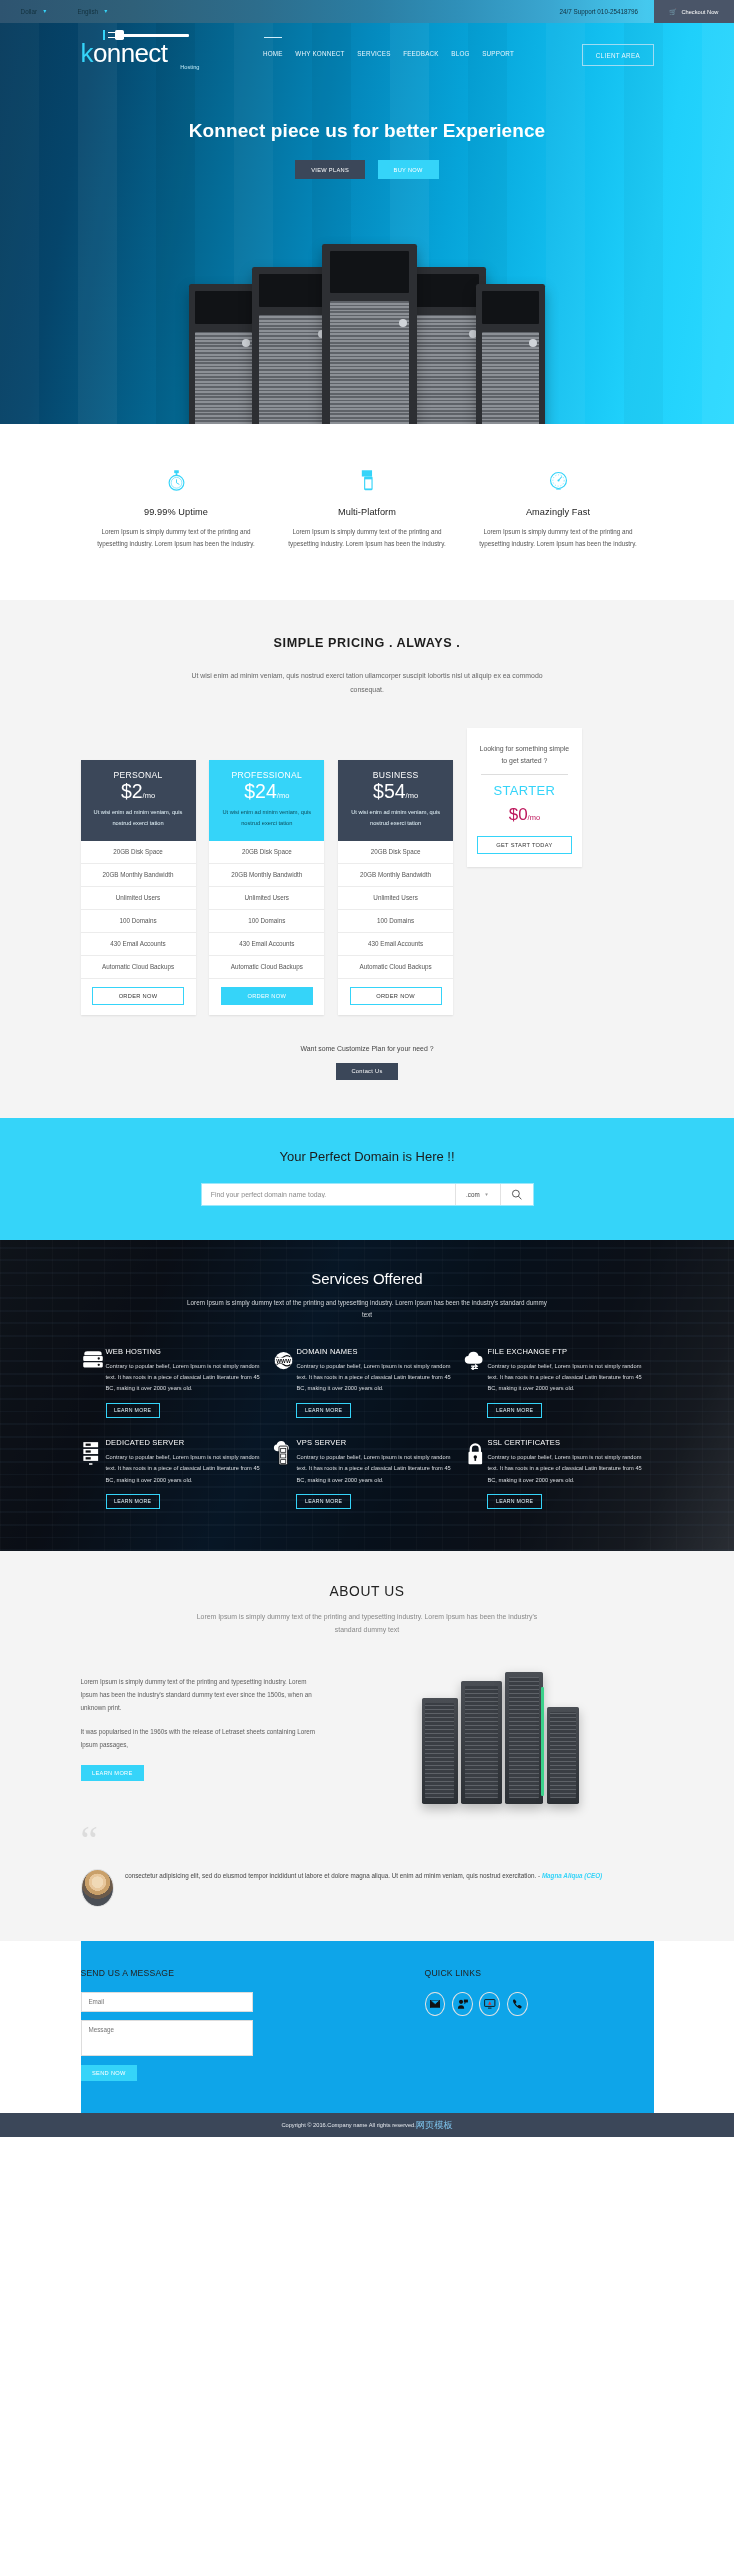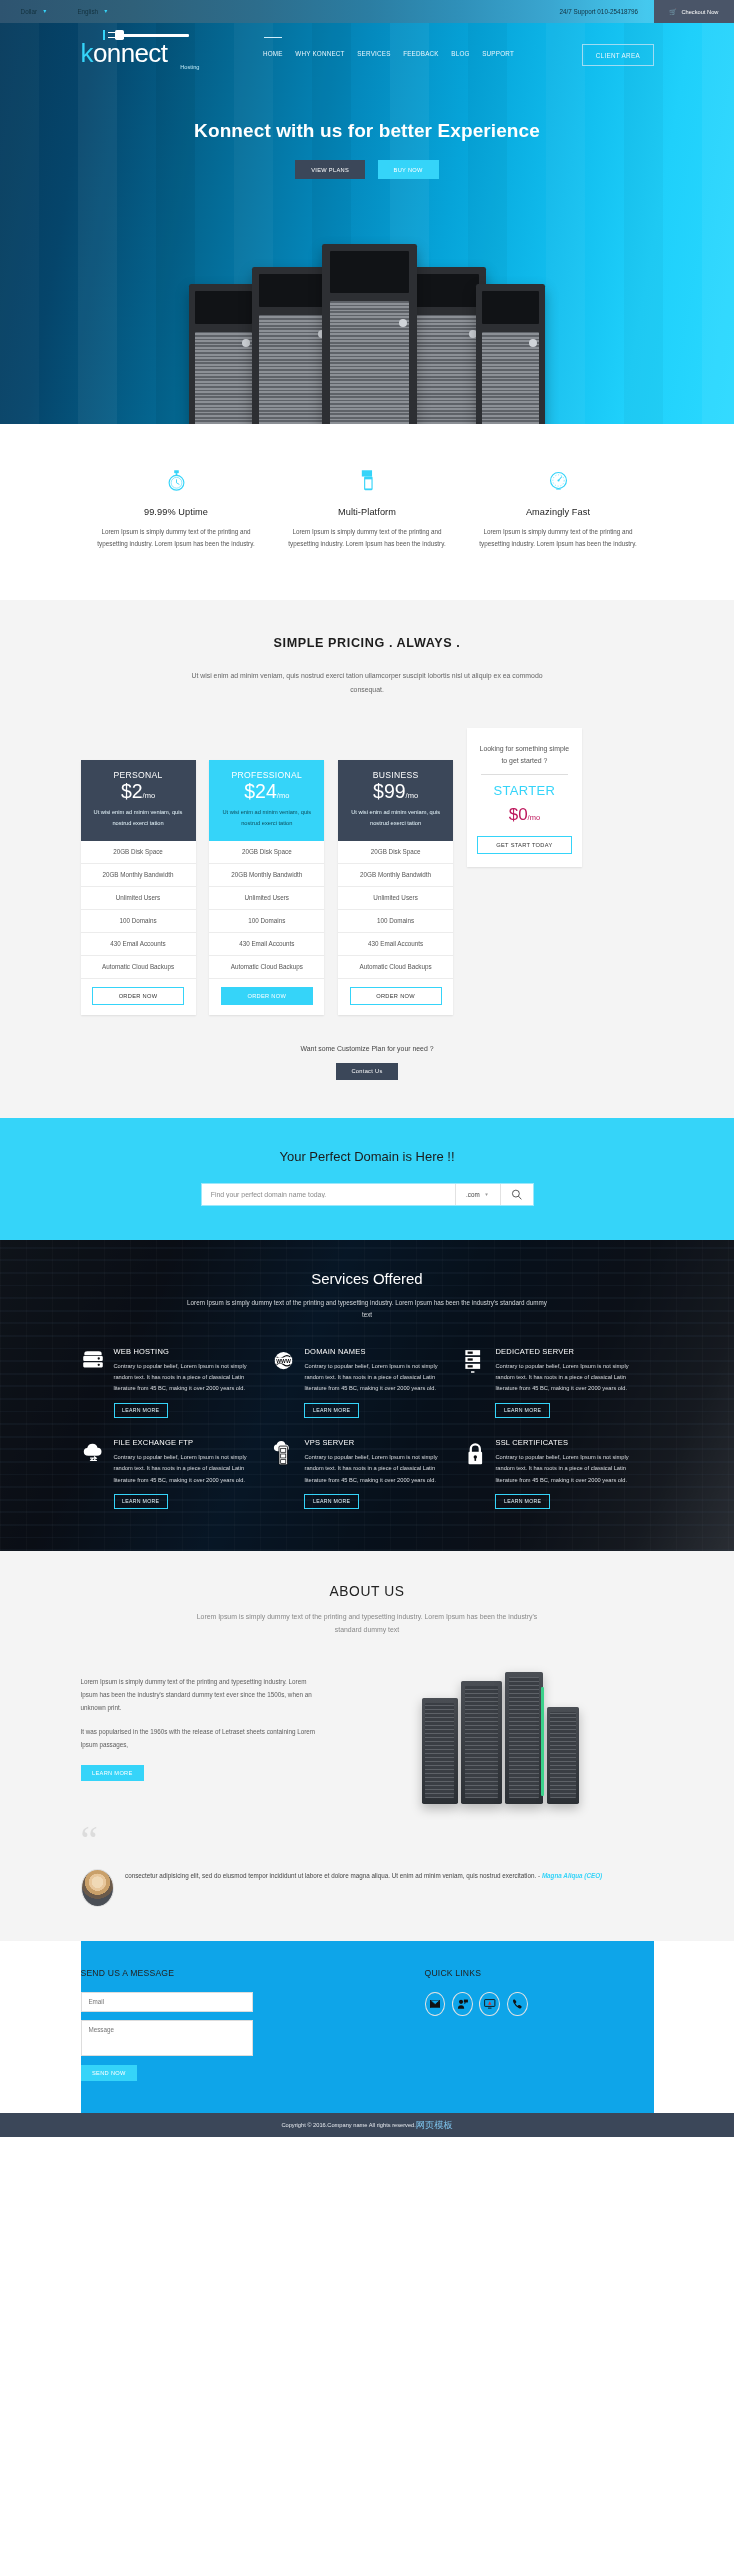--- a/index.html
+++ b/index.html
@@ -144,21 +144,21 @@
      background:
       repeating-linear-gradient(90deg, rgba(255,255,255,.05) 0 1.1px, rgba(0,0,0,0) 1.1px 26px),
       repeating-linear-gradient(0deg, rgba(120,160,200,.12) 0 1.7px, rgba(0,0,0,0) 1.7px 12.6px),
       linear-gradient(115deg,#1b2026 0%,#10151c 20%,#0b2740 40%,#0a1a28 58%,#141a22 74%,#2a2e33 88%,#575b60 100%);
   }
   .services .ov { position:absolute; inset:0; background:rgba(6,10,16,.55); }
   .services .inner { position:relative; z-index:3; }
   .svc-title { text-align:center; color:#fff; font-size:15px; font-weight:normal; }
   .svc-sub { text-align:center; color:#d4d8dc; font-size:6.3px; line-height:2; margin: 9.2px auto 0; width: 367px;}
   .svc-grid { display:flex; flex-wrap:wrap; margin-top: 19.5px; }
-  .svc { width: 33.333%; display:flex; gap: 8px; padding: 5.7px 9.2px 15px 0; }
+  .svc { width: 33.333%; display:flex; padding: 5.7px 9.2px 15px 0; }
   .svc .sic { width: 25px; flex:0 0 25px; color:#fff; display:flex; justify-content:center; padding-top:2.3px;}
   .svc h4 { color:#fff; font-size:7.5px; font-weight:normal; letter-spacing:0.2px; }
   .svc p { color:#dcdfe3; font-size:5.7px; line-height:2.0; margin-top:4.6px; }
   .learn { display:inline-block; margin-top:8px; border:0.6px solid #35d4f9; color:#eaf8fd; font-size:5.2px; padding:3.4px 7.5px; letter-spacing:0.3px; cursor:pointer;}
 
   
   .about { background:#f4f4f4; padding: 33px 0 0; }
   .about h2 { text-align:center; font-size:13.8px; color:#222; font-weight:normal; letter-spacing:0.6px;}
   .about .lead { text-align:center; font-size:6.9px; color:#888; line-height:2; margin: 10.3px auto 0; width:356px;}
   .about-cols { display:flex; gap:23px; margin-top: 32px; align-items:flex-start;}
@@ -253,21 +253,21 @@
       <a href="#">WHY KONNECT</a>
       <a href="#">SERVICES</a>
       <a href="#">FEEDBACK</a>
       <a href="#">BLOG</a>
       <a href="#">SUPPORT</a>
     </nav>
     <div class="clientarea">CLIENT AREA</div>
   </div>
 
   <div class="hero-body">
-    <div class="hero-title">Konnect with us for better Experience</div>
+    <div class="hero-title">Konnect piece us for better Experience</div>
     <div class="hero-btns">
       <div class="btn-dark">VIEW PLANS</div>
       <div class="btn-cyan">BUY NOW</div>
     </div>
   </div>
 
   <div class="servers">
     <div class="srv" style="left:0px;top:40px;width:69px;height:149px;">
       <div class="scr"></div>
         <div class="grill"></div>
@@ -384,21 +384,21 @@
           <li>Automatic Cloud Backups</li>
         </ul>
         <div class="order">
           <div class="order-btn solid">ORDER NOW</div>
         </div>
       </div>
 
       <div class="plan">
         <div class="head dark">
           <div class="pname">BUSINESS</div>
-          <div class="price"><span>$99</span><small>/mo</small></div>
+          <div class="price"><span>$54</span><small>/mo</small></div>
           <div class="pdesc">Ut wisi enim ad minim veniam, quis nostrud exerci tation</div>
         </div>
         <ul>
           <li>20GB Disk Space</li>
           <li>20GB Monthly Bandwidth</li>
           <li>Unlimited Users</li>
           <li>100 Domains</li>
           <li>430 Email Accounts</li>
           <li>Automatic Cloud Backups</li>
         </ul>
@@ -471,20 +471,34 @@
         <div class="sic">
           <svg width="23" height="23" viewBox="0 0 40 40">
             <circle cx="20" cy="20" r="15" fill="#fff"></circle>
             <path d="M8 14 q6 5 12 0 t12 0 M8 27 q6 -5 12 0 t12 0" stroke="#0b0d10" stroke-width="2" fill="none"></path>
             <rect x="5" y="15" width="30" height="10" fill="#fff"></rect>
             <text x="20" y="24" font-size="9" font-family="Liberation Sans, sans-serif" font-weight="bold" fill="#0b0d10" text-anchor="middle">WWW</text>
           </svg>
         </div>
         <div>
           <h4>DOMAIN NAMES</h4>
+          <p>Contrary to popular belief, Lorem Ipsum is not simply random text. It has roots in a piece of classical Latin literature from 45 BC, making it over 2000 years old.</p>
+          <span class="learn">LEARN MORE</span>
+        </div>
+      </div>
+
+      <div class="svc">
+        <div class="sic">
+          <svg width="23" height="20.6" viewBox="0 0 40 36" fill="#fff">
+            <path d="M11 26 q-8 0-8-7 q0-6 6-6.6 q1.6-7.4 9.4-7.4 q7 0 8.6 7 q7 .4 7 7 q0 7-8 7z"></path>
+            <path d="M14 30 h9 M21 27 l4 3 -4 3 M26 34 h-9 M19 31 l-4 3 4 3" stroke="#fff" stroke-width="2" fill="none"></path>
+          </svg>
+        </div>
+        <div>
+          <h4>FILE EXCHANGE FTP</h4>
           <p>Contrary to popular belief, Lorem Ipsum is not simply random text. It has roots in a piece of classical Latin literature from 45 BC, making it over 2000 years old.</p>
           <span class="learn">LEARN MORE</span>
         </div>
       </div>
 
       <div class="svc">
         <div class="sic">
           <svg width="22" height="25" viewBox="0 0 38 44" fill="#fff">
             <rect x="2" y="2" width="26" height="9"></rect>
               <rect x="6" y="4.5" width="9" height="4" fill="#0b0d10"></rect>
@@ -497,34 +511,20 @@
         </div>
         <div>
           <h4>DEDICATED SERVER</h4>
           <p>Contrary to popular belief, Lorem Ipsum is not simply random text. It has roots in a piece of classical Latin literature from 45 BC, making it over 2000 years old.</p>
           <span class="learn">LEARN MORE</span>
         </div>
       </div>
 
       <div class="svc">
         <div class="sic">
-          <svg width="23" height="20.6" viewBox="0 0 40 36" fill="#fff">
-            <path d="M11 26 q-8 0-8-7 q0-6 6-6.6 q1.6-7.4 9.4-7.4 q7 0 8.6 7 q7 .4 7 7 q0 7-8 7z"></path>
-            <path d="M14 30 h9 M21 27 l4 3 -4 3 M26 34 h-9 M19 31 l-4 3 4 3" stroke="#fff" stroke-width="2" fill="none"></path>
-          </svg>
-        </div>
-        <div>
-          <h4>FILE EXCHANGE FTP</h4>
-          <p>Contrary to popular belief, Lorem Ipsum is not simply random text. It has roots in a piece of classical Latin literature from 45 BC, making it over 2000 years old.</p>
-          <span class="learn">LEARN MORE</span>
-        </div>
-      </div>
-
-      <div class="svc">
-        <div class="sic">
           <svg width="23" height="26" viewBox="0 0 40 46" fill="#fff">
             <path d="M10 18 q-7 0-7-6 q0-5 5-5.7 q1.4-6.3 8-6.3 q6 0 7.4 6 q6 .4 6 6 q0 6-7 6z"></path>
             <rect x="12" y="9" width="15" height="33" rx="2" fill="#fff" stroke="#0b0d10" stroke-width="1.5"></rect>
             <rect x="15" y="13" width="9" height="7" fill="none" stroke="#0b0d10" stroke-width="1.3"></rect>
             <rect x="15" y="23" width="9" height="7" fill="none" stroke="#0b0d10" stroke-width="1.3"></rect>
             <rect x="15" y="33" width="9" height="7" fill="none" stroke="#0b0d10" stroke-width="1.3"></rect>
           </svg>
         </div>
         <div>
           <h4>VPS SERVER</h4>

